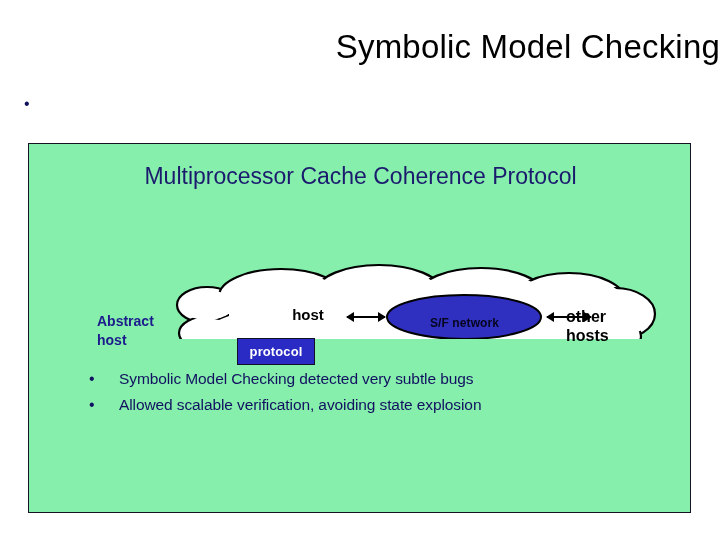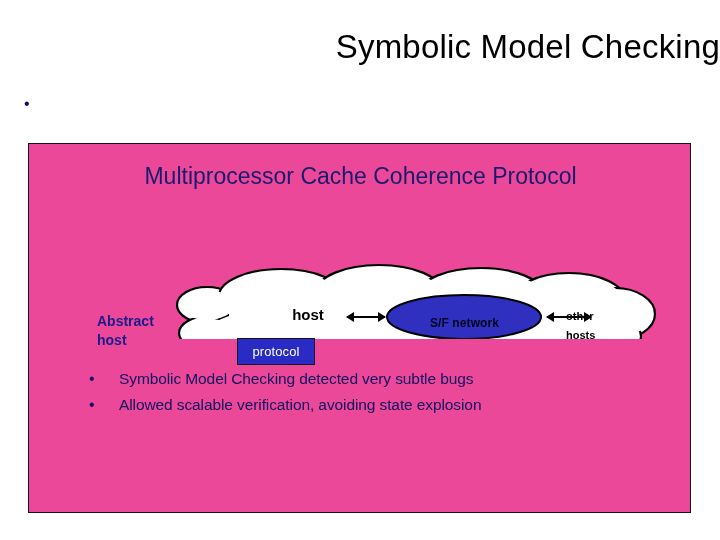--- a/index.html
+++ b/index.html
@@ -53,21 +53,21 @@
     letter-spacing: -0.15px;
   }
 
   
   .panel {
     position: absolute;
     left: 28px;
     top: 143px;
     width: 663px;
     height: 370px;
-    background: #ec4899;
+    background: #86efac;
     border: 1.5px solid #131321;
     box-sizing: border-box;
   }
   .panel-title {
     position: absolute;
     left: 0;
     top: 19px;
     width: 663px;
     text-align: center;
     font-size: 23px;
@@ -117,42 +117,42 @@
     height: 27px;
     background: #2a2ac4;
     border: 1.5px solid #111125;
     box-sizing: border-box;
     display: flex;
     align-items: center;
     justify-content: center;
   }
   .protocol-box .lbl {
     font-size: 13px;
-    font-weight: normal;
+    font-weight: bold;
     color: #ffffff;
     letter-spacing: 0.1px;
   }
 
   .sf-label {
     position: absolute;
     left: 373px;
     top: 112px;
     width: 125px;
     text-align: center;
     font-size: 12px;
     font-weight: bold;
     color: #06061e;
     letter-spacing: 0.1px;
   }
 
   .other-hosts-label {
     position: absolute;
     left: 537px;
     top: 103px;
-    font-size: 11px;
+    font-size: 16px;
     font-weight: bold;
     color: #000000;
     line-height: 19px;
     white-space: nowrap;
   }
 
   
   .panel-bullets {
     position: absolute;
     left: 60px;

